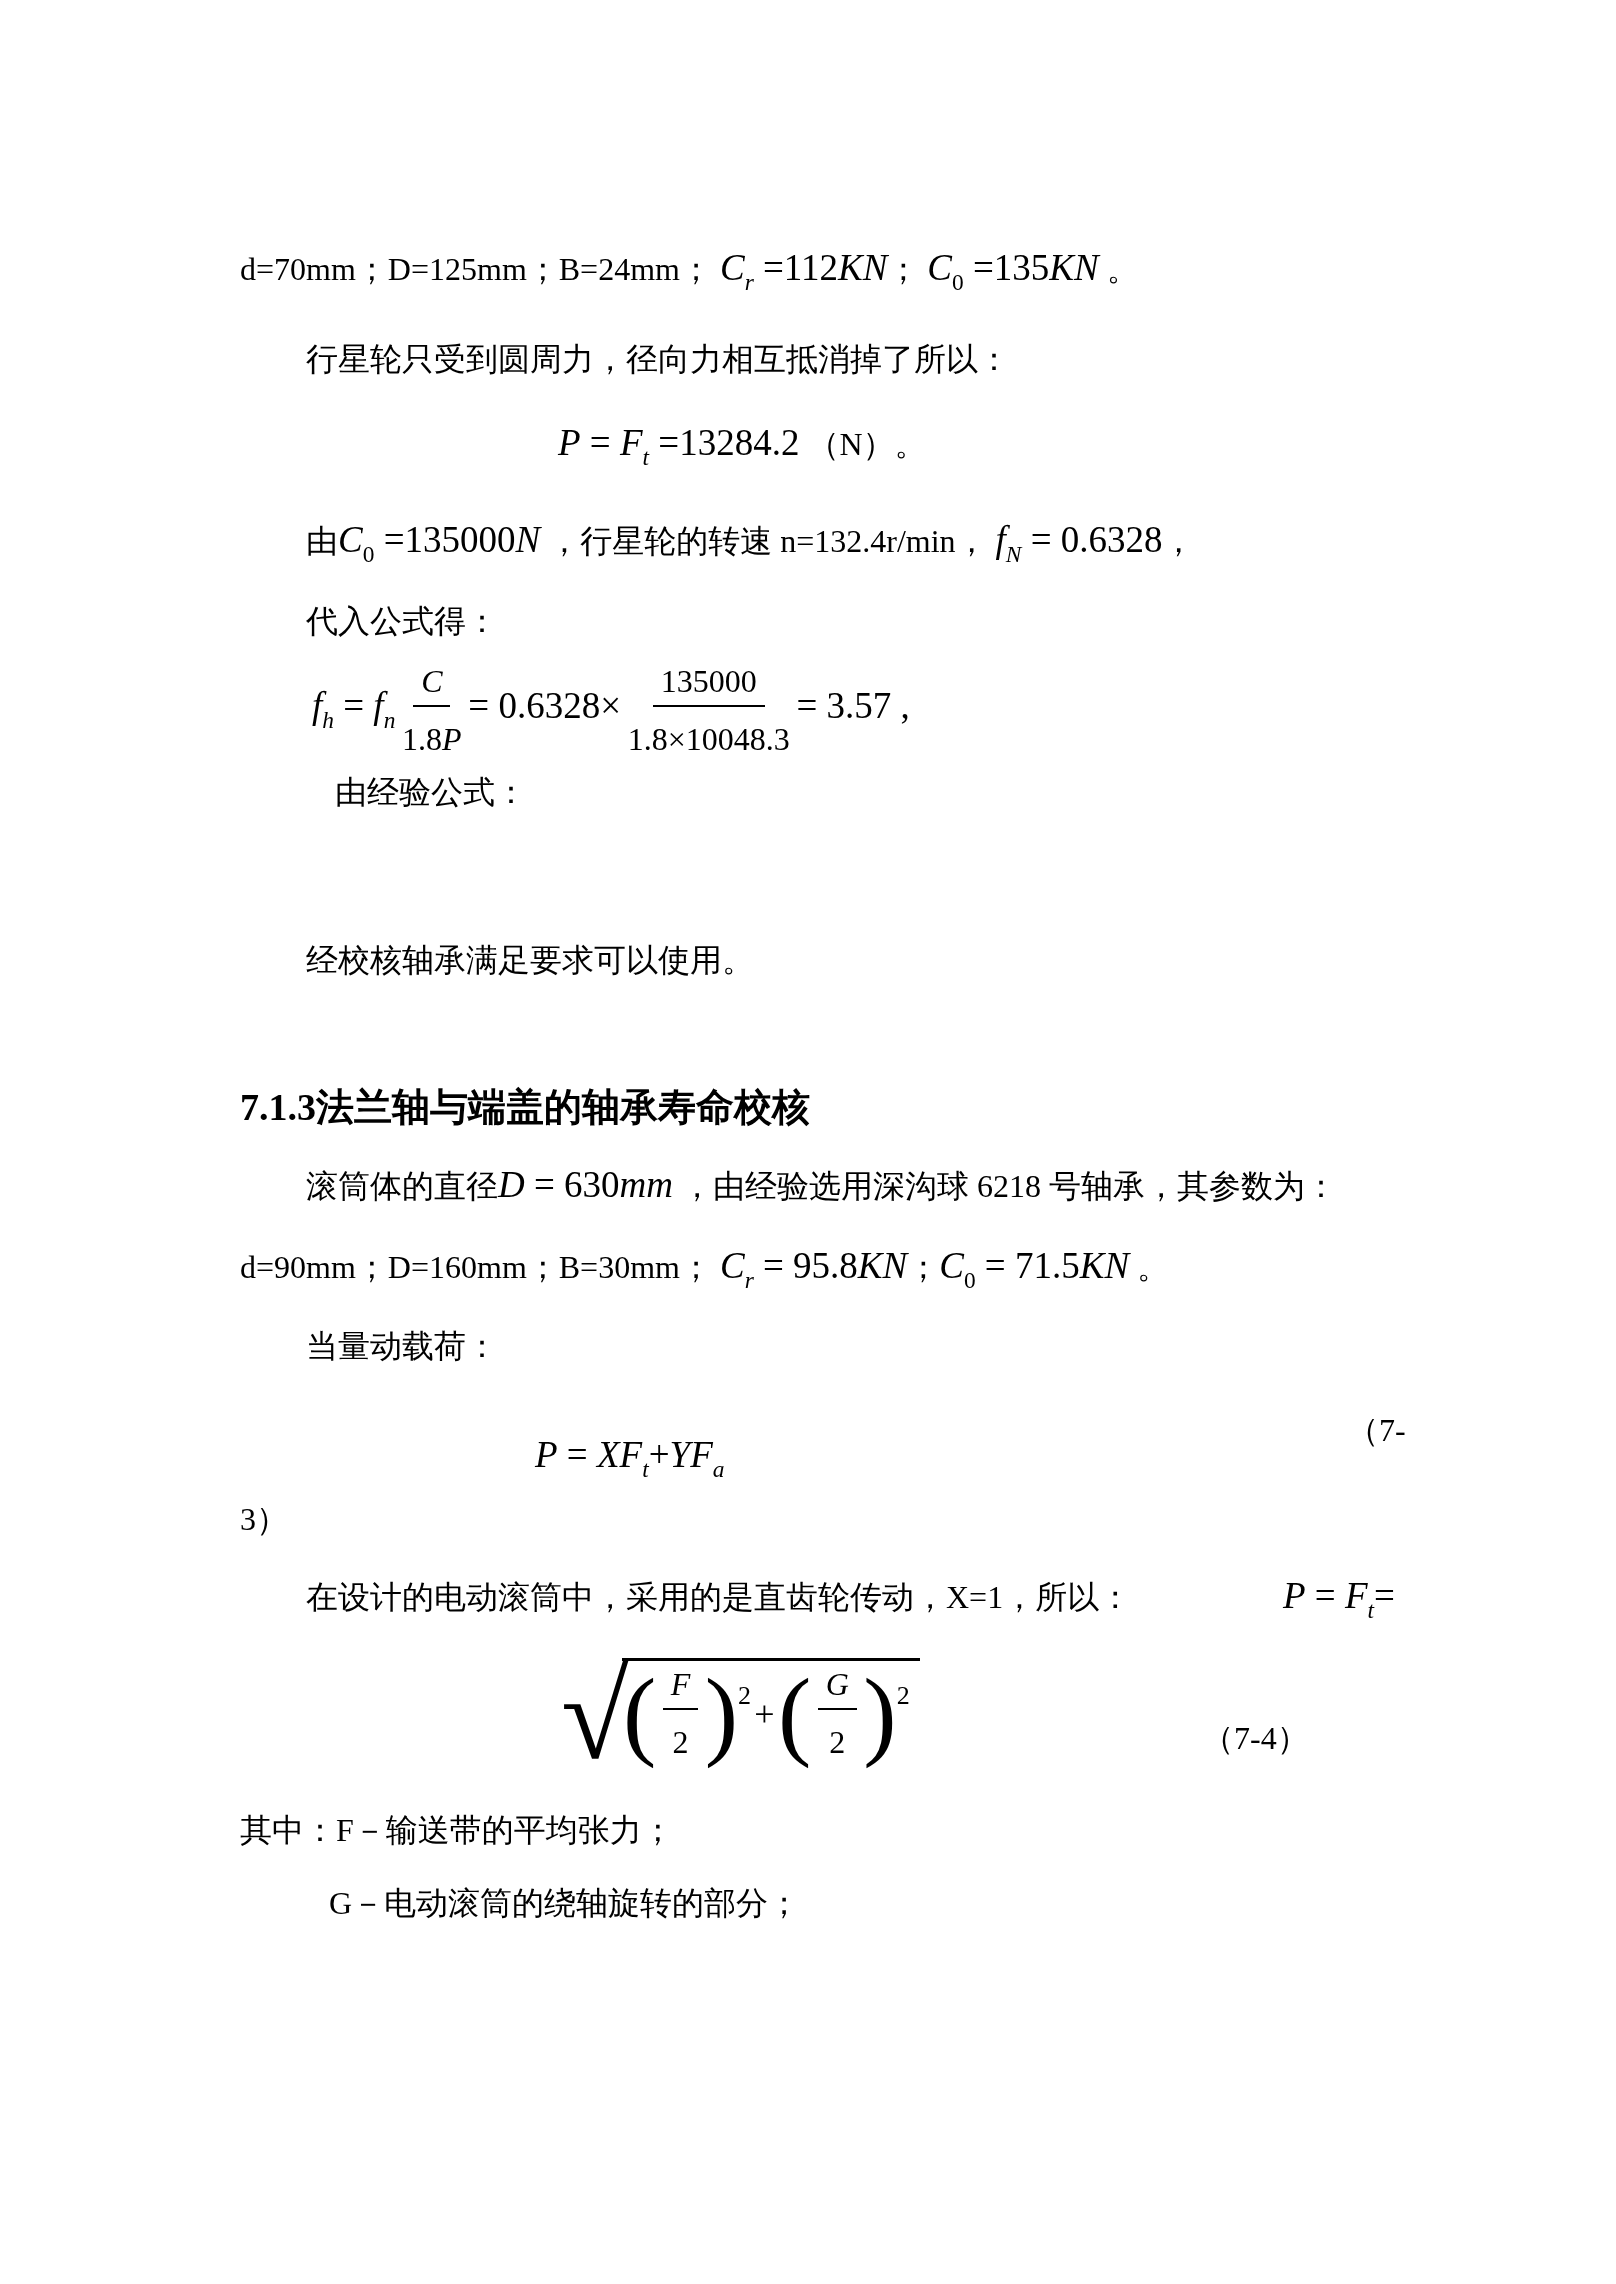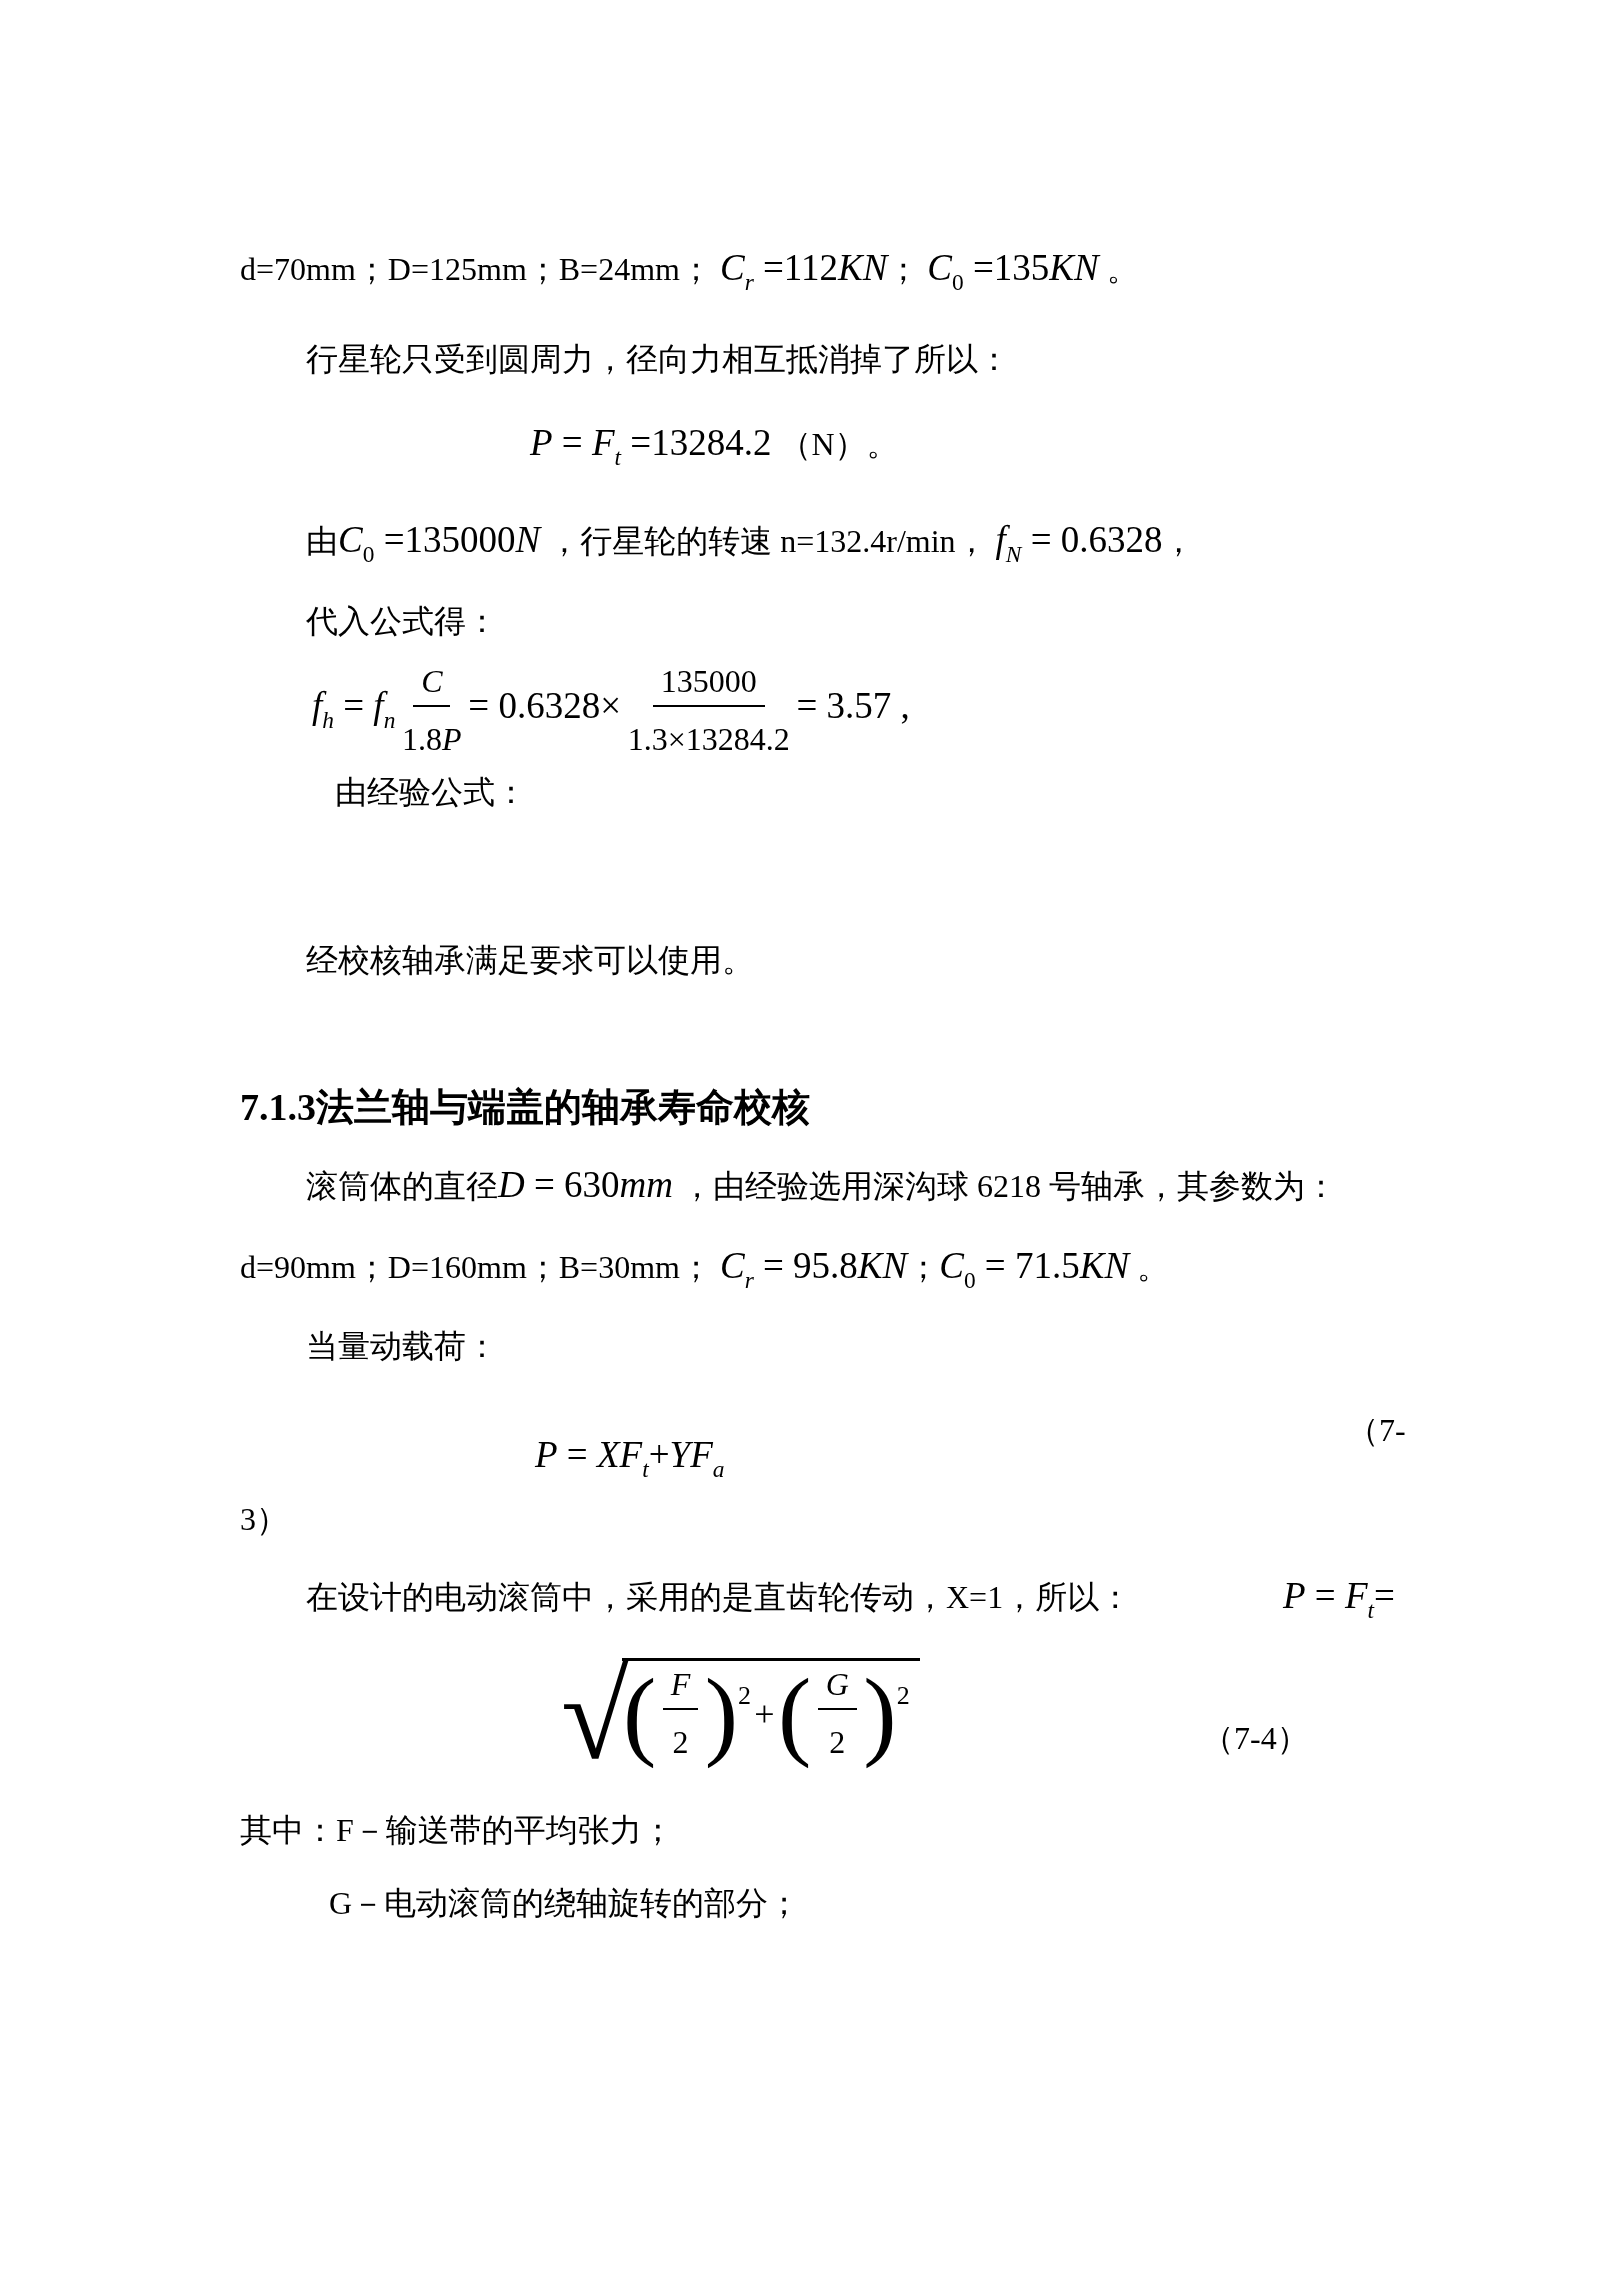--- a/index.html
+++ b/index.html
@@ -50,21 +50,21 @@
     border-top:3.3px solid #000;
     margin-left:-6.7px;padding:3.3px 10px 0 1.1px;
   }
   .sqrt-body .run-mr{font-size:36px;margin:0 3.3px;}
   .sqrt-body .frac .run-m,.sqrt-body .frac .run-mr{font-size:32px;}
   .run-paren{font-size:100px;line-height:0.85;font-style:normal;}
   .sqrt-body .run-sup{align-self:flex-start;transform:translateY(14.5px);}
   
   #p1{left:240px;top:244px;}
   #p2{left:306px;top:339px;}
-  #p3{left:530px;top:419px;}
+  #p3{left:558px;top:419px;}
   #p4{left:306px;top:516px;}
   #p5{left:306px;top:601px;}
   #p6{left:312px;top:661px;}
   #p7{left:335px;top:772px;}
   #p8{left:513px;top:836px;}
   #p9{left:306px;top:940px;}
   #p10{left:240px;top:1083px;font-size:38px;font-weight:bold;}
   #p11{left:306px;top:1161px;}
   #p12{left:240px;top:1242px;}
   #p13{left:306px;top:1326px;}
@@ -92,21 +92,21 @@
   <div class="line" id="p1"><span class="run-cn">d=70mm；D=125mm；B=24mm； </span><span class="run-m">C</span><span class="run-sub">r</span><span class="run-mr"> =112</span><span class="run-m">KN</span><span class="run-cn">； </span><span class="run-m">C</span><span class="run-subr">0</span><span class="run-mr"> =135</span><span class="run-m">KN</span><span class="run-cn"> 。</span></div>
   <div class="line" id="p2">行星轮只受到圆周力，径向力相互抵消掉了所以：</div>
   <div class="line" id="p3"><span class="run-m">P</span><span class="run-mr"> = </span><span class="run-m">F</span><span class="run-sub">t</span><span class="run-mr"> =13284.2</span><span class="run-cn"> （N）。</span></div>
   <div class="line" id="p4"><span class="run-cn">由</span><span class="run-m">C</span><span class="run-subr">0</span><span class="run-mr"> =135000</span><span class="run-m">N</span><span class="run-cn"> ，行星轮的转速 n=132.4r/min， </span><span class="run-m">f</span><span class="run-sub">N</span><span class="run-mr"> = 0.6328</span><span class="run-cn">，</span></div>
   <div class="line" id="p5">代入公式得：</div>
   <div class="line" id="p6"><span class="run-m">f</span><span class="run-sub">h</span><span class="run-mr"> = </span><span class="run-m">f</span><span class="run-sub">n</span><span class="frac">
         <span class="num"><span class="run-m">C</span></span>
         <span class="den"><span class="run-mr">1.8</span><span class="run-m">P</span></span>
       </span><span class="run-mr">= 0.6328×</span><span class="frac">
         <span class="num"><span class="run-mr">135000</span></span>
-        <span class="den"><span class="run-mr">1.3×13284.2</span></span>
+        <span class="den"><span class="run-mr">1.8×10048.3</span></span>
       </span><span class="run-mr">= 3.57 ,</span></div>
   <div class="line" id="p7">由经验公式：</div>
   <div class="line" id="p9">经校核轴承满足要求可以使用。</div>
 
   <div class="line" id="p10">7.1.3法兰轴与端盖的轴承寿命校核</div>
 
   <div class="line" id="p11"><span class="run-cn">滚筒体的直径</span><span class="run-m">D</span><span class="run-mr"> = 630</span><span class="run-m">mm</span><span class="run-cn"> ，由经验选用深沟球 6218 号轴承，其参数为：</span></div>
   <div class="line" id="p12"><span class="run-cn">d=90mm；D=160mm；B=30mm； </span><span class="run-m">C</span><span class="run-sub">r</span><span class="run-mr"> = 95.8</span><span class="run-m">KN</span><span class="run-cn">；</span><span class="run-m">C</span><span class="run-subr">0</span><span class="run-mr"> = 71.5</span><span class="run-m">KN</span><span class="run-cn"> 。</span></div>
   <div class="line" id="p13">当量动载荷：</div>
   <div class="line" id="p14"><span class="run-m">P</span><span class="run-mr"> = </span><span class="run-m">XF</span><span class="run-sub">t</span><span class="run-mr">+</span><span class="run-m">YF</span><span class="run-sub">a</span></div>

